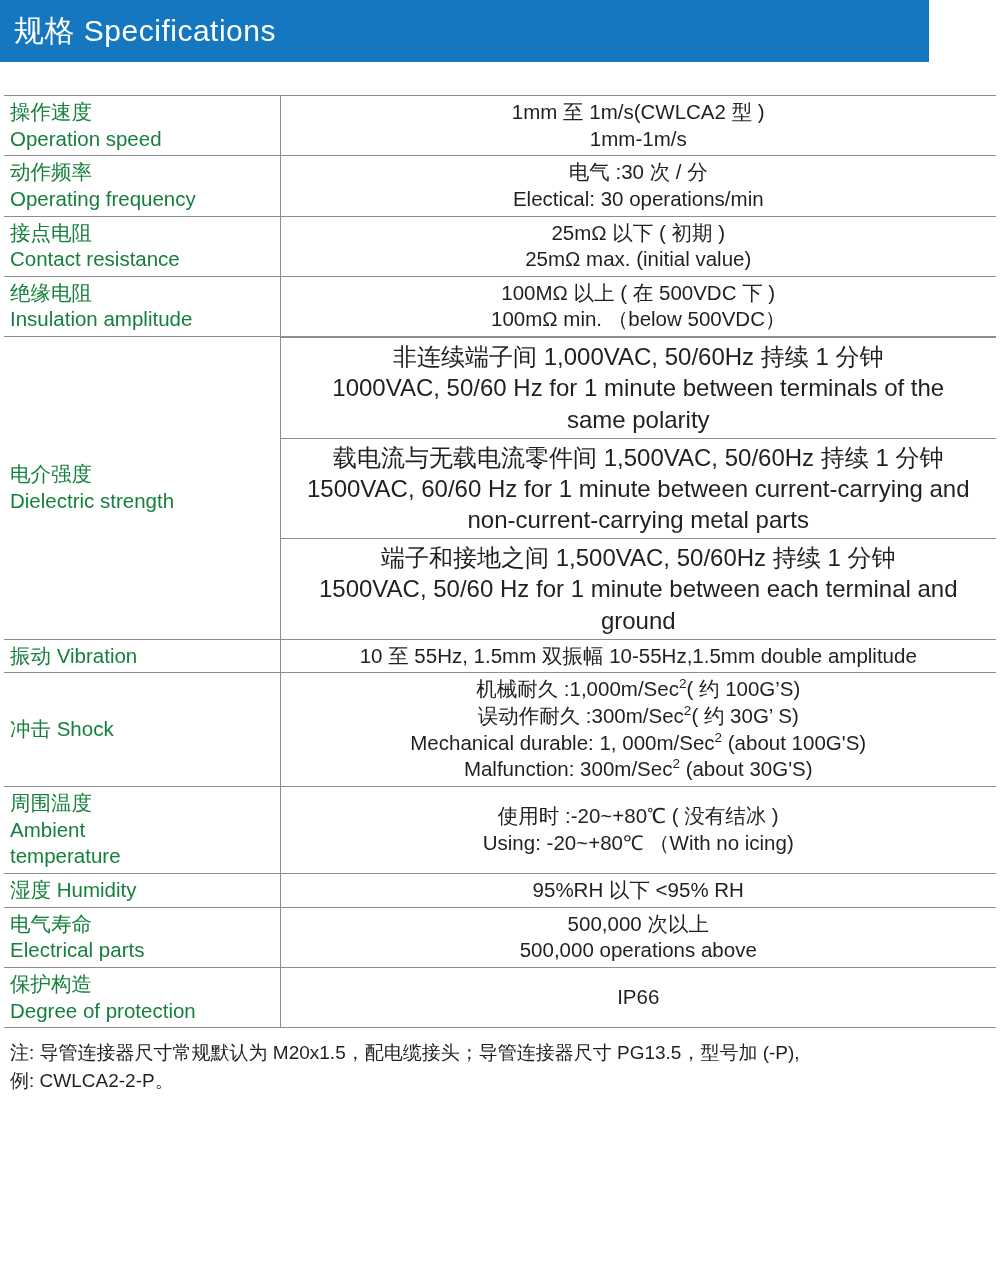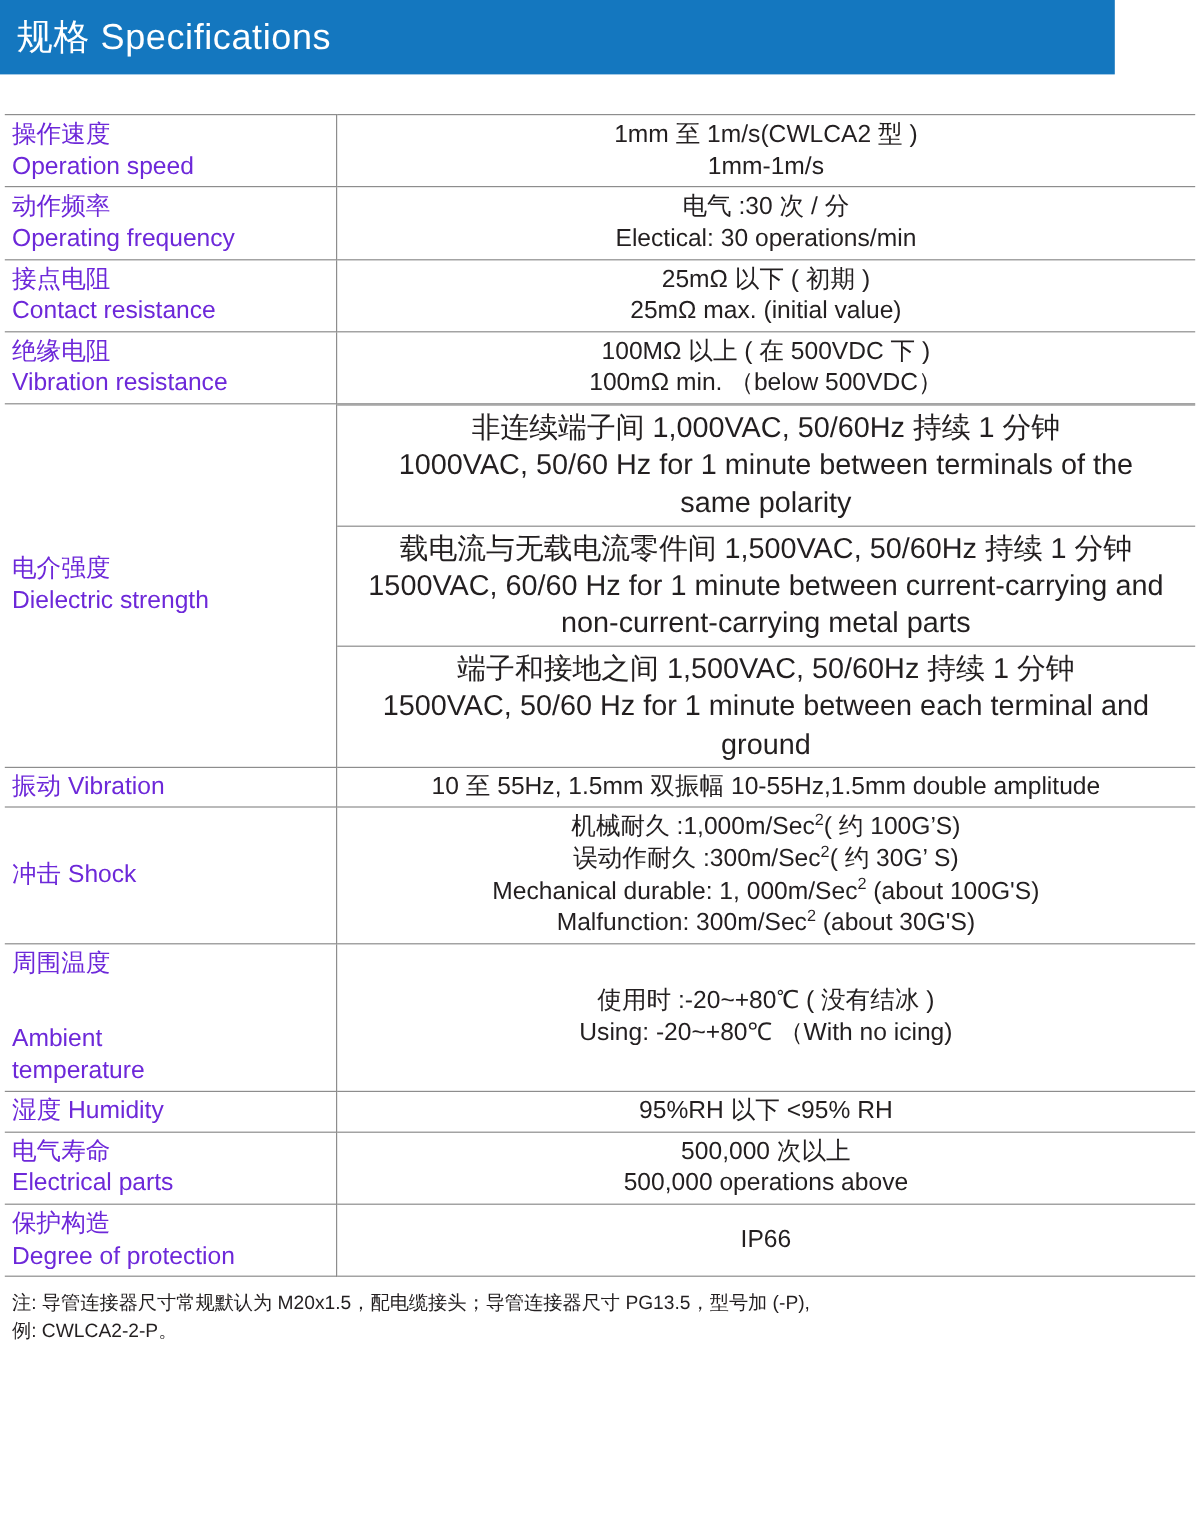--- a/index.html
+++ b/index.html
@@ -53,21 +53,21 @@
     padding: 3px 4px;
     vertical-align: middle;
   }
   .col-label {
     width: 276px;
     border-right: 1px solid #8d8d8d;
     text-align: left;
     padding-left: 6px !important;
     font-size: 20.5px;
     line-height: 1.30;
-    color: #6d28d9;
+    color: #15803d;
   }
   .col-value {
     text-align: center;
     font-size: 20.5px;
     line-height: 1.30;
     color: #231f20;
     margin-top: 31px;
   }
   .line { display: block; white-space: nowrap; }
   .line.wrapd { white-space: normal; }
@@ -86,21 +86,21 @@
     font-size: 24px;
     line-height: 1.30;
   }
   .sub-table tr:last-child td { border-bottom: none; }
 
   sup { font-size: 0.66em; vertical-align: super; line-height: 0; }
 
   
   .note {
     margin: 11px 0 0 10px;
-    font-size: 16px;
+    font-size: 19px;
     line-height: 1.45;
     color: #231f20;
     width: 980px;
   }
   .note .nline { display: block; }
 </style>
 </head>
 <body>
 
 <div class="page">
@@ -142,21 +142,21 @@
           </td>
           <td class="col-value">
             <span class="line">25mΩ 以下 ( 初期 )</span>
             <span class="line">25mΩ max. (initial value)</span>
           </td>
         </tr>
 
         <tr>
           <td class="col-label">
             <span class="line">绝缘电阻</span>
-            <span class="line">Vibration resistance</span>
+            <span class="line">Insulation amplitude</span>
           </td>
           <td class="col-value">
             <span class="line">100MΩ 以上 ( 在 500VDC 下 )</span>
             <span class="line">100mΩ min. （below 500VDC）</span>
           </td>
         </tr>
 
         <tr>
           <td class="col-label">
             <span class="line">电介强度</span>
@@ -205,21 +205,21 @@
             <span class="line">机械耐久 :1,000m/Sec<sup>2</sup>( 约 100G’S)</span>
             <span class="line">误动作耐久 :300m/Sec<sup>2</sup>( 约 30G’ S)</span>
             <span class="line">Mechanical durable: 1, 000m/Sec<sup>2</sup> (about 100G'S)</span>
             <span class="line">Malfunction: 300m/Sec<sup>2</sup> (about 30G'S)</span>
           </td>
         </tr>
 
         <tr>
           <td class="col-label">
             <span class="line">周围温度</span>
-            <span class="line wrapd" style="max-width:180px;margin-top:36px;">Ambient temperature</span>
+            <span class="line wrapd" style="max-width:180px;">Ambient temperature</span>
           </td>
           <td class="col-value">
             <span class="line">使用时 :-20~+80℃ ( 没有结冰 )</span>
             <span class="line">Using:  -20~+80℃ （With no icing)</span>
           </td>
         </tr>
 
         <tr>
           <td class="col-label">
             <span class="line">湿度 Humidity</span>

